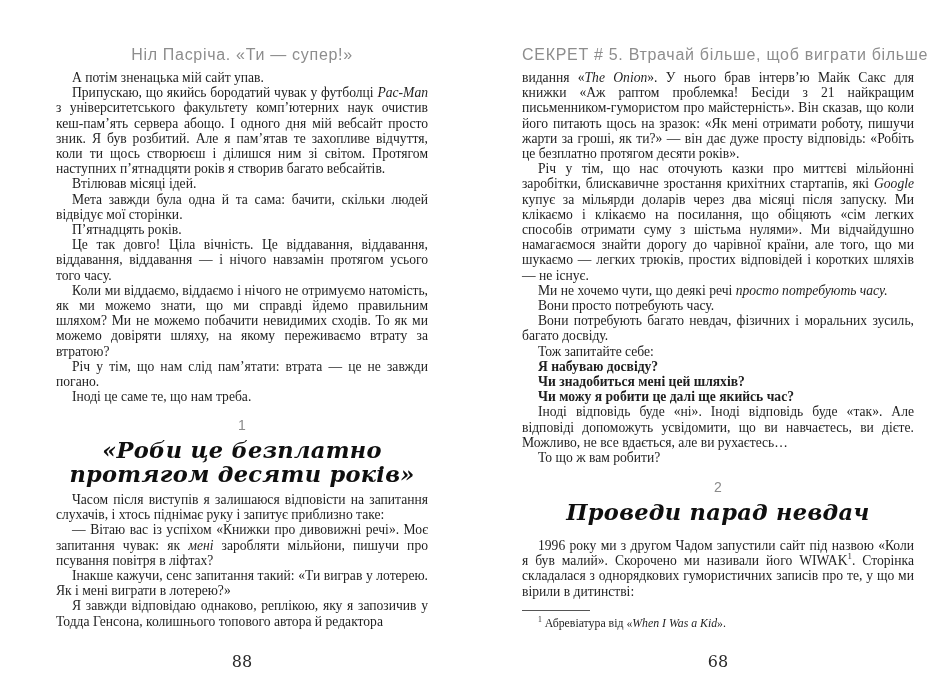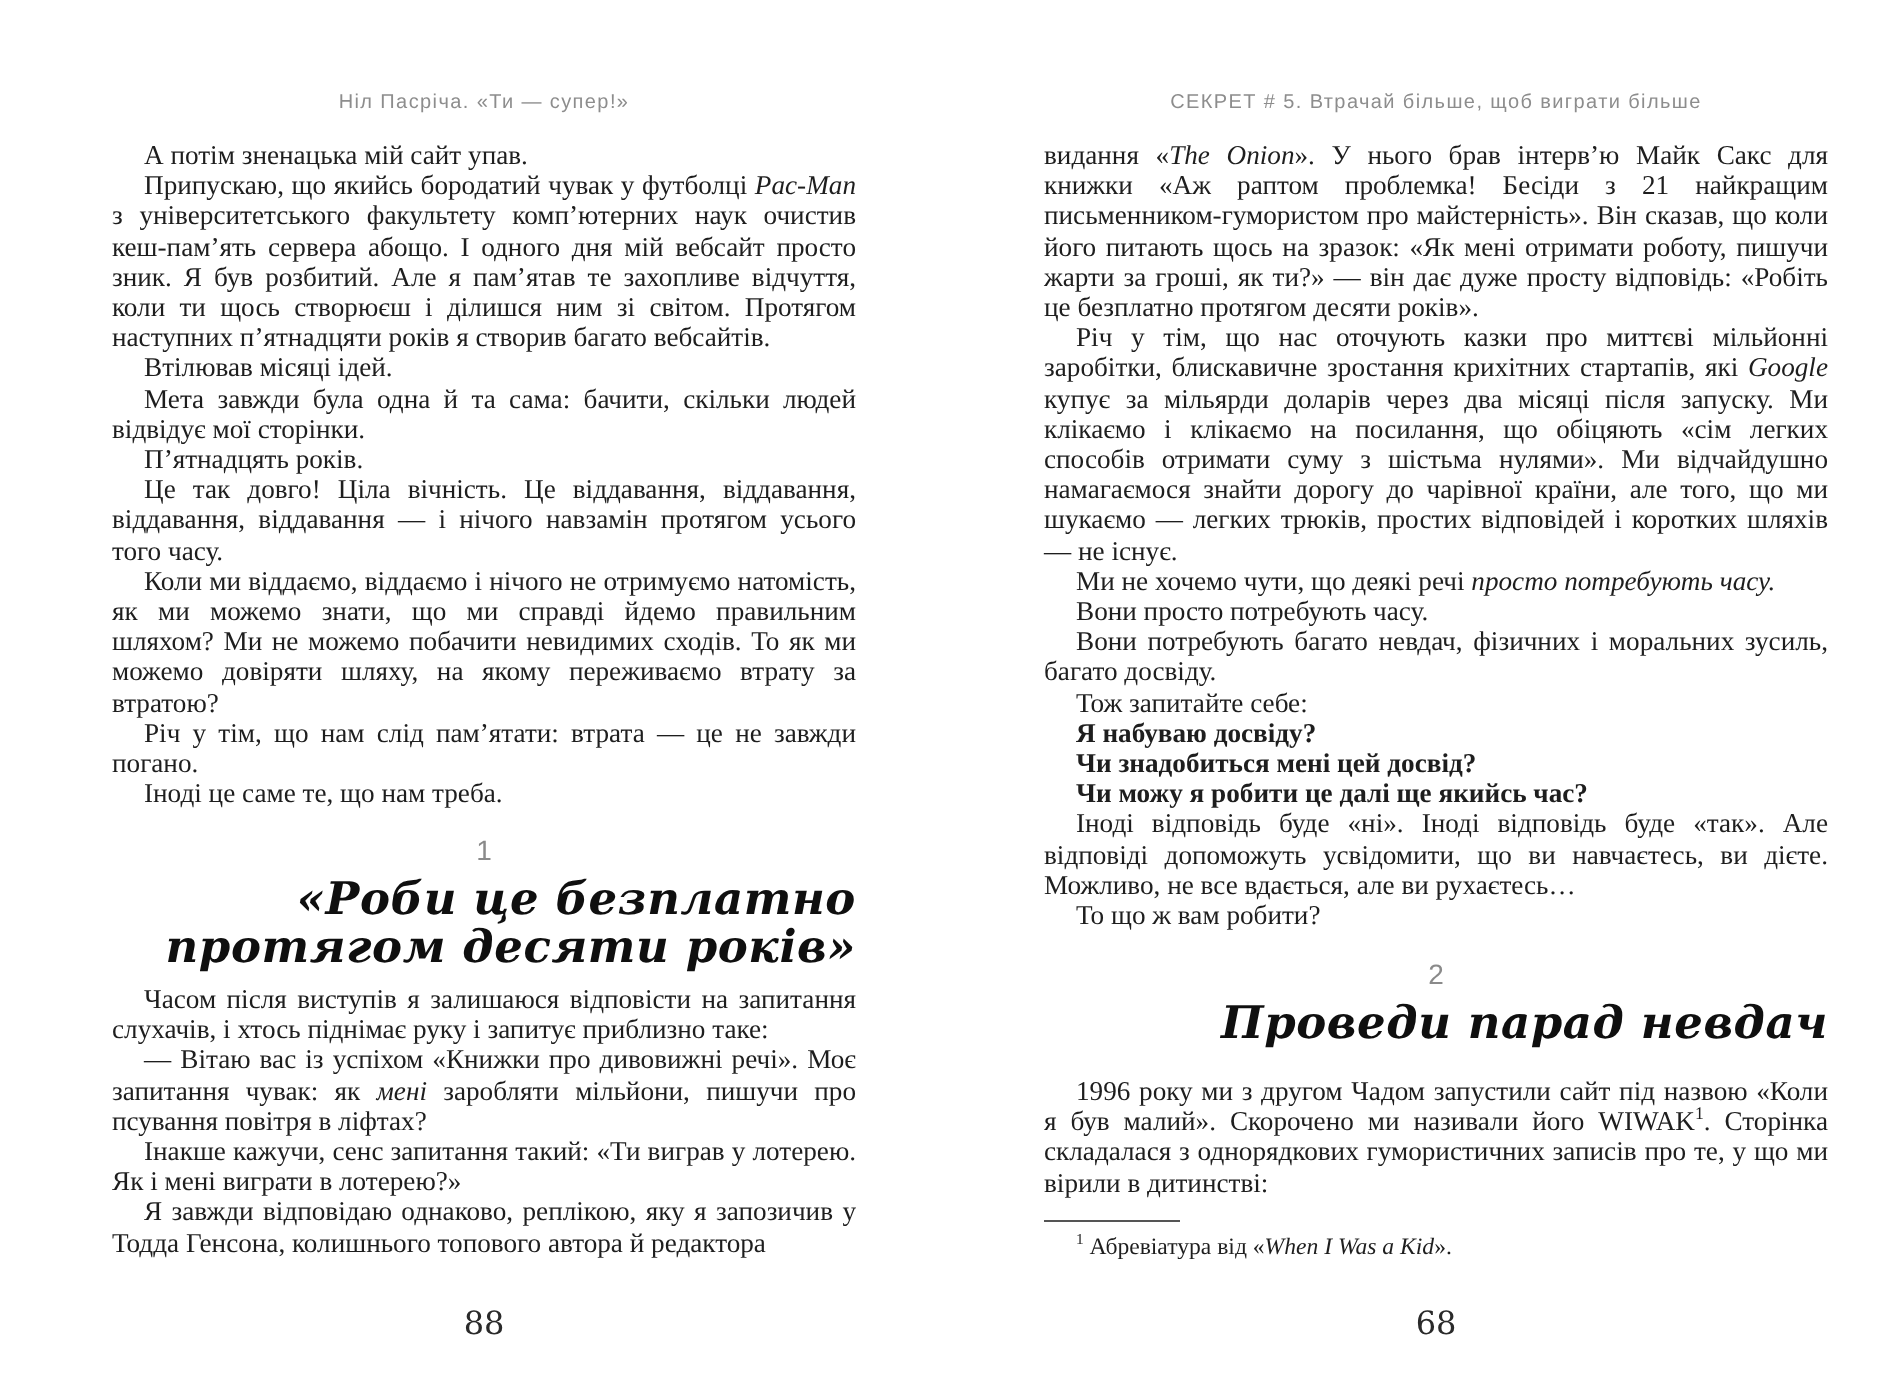--- a/index.html
+++ b/index.html
@@ -12,21 +12,21 @@
   }
   .spread{position:relative;width:946px;height:700px;background:#fff;}
   .page{position:absolute;top:44px;height:646px;}
   .page-left{left:56px;width:372px;}
   .page-right{left:522px;width:392px;}
 
   .running-header{
     position:absolute;top:2px;left:0;right:0;
     text-align:center;
     font-family:"Liberation Sans", sans-serif;
-    font-size:10px;
+    font-size:16px;
     letter-spacing:0.7px;
     color:#8d8d8d;
     white-space:nowrap;
   }
 
   .text-block{position:absolute;left:0;right:0;}
   .para{
     margin:0;
     font-size:13.6px;
     line-height:15.2px;
@@ -45,21 +45,20 @@
   .section-title{
     margin-top:7px;
     font-family:"DejaVu Serif", serif;
     font-style:italic;
     font-weight:700;
     font-size:22.5px;
     line-height:23.5px;
     letter-spacing:0.3px;
     color:#0f0f0f;
     white-space:pre-line;
-    text-align:right;
   }
 
   .footnote{position:absolute;left:0;right:0;}
   .footnote-rule{
     width:68px;height:0;
     border-top:1px solid #555;
     margin:0 0 5px 0;
   }
   .footnote-text{
     margin:0;
@@ -113,21 +112,21 @@
   <div class="page page-right">
     <div class="running-header">СЕКРЕТ # 5.  Втрачай більше,  щоб виграти більше</div>
     <div class="text-block" style="top:26px;">
         <p class="para"><span>видання «</span><span style="font-style: italic;">The Onion</span><span>». У нього брав інтерв’ю Майк Сакс для книжки «Аж раптом проблемка! Бесіди з 21 найкращим письменником-гумористом про майстерність». Він сказав, що коли його питають щось на зразок: «Як мені отримати роботу, пишучи жарти за гроші, як ти?» — він дає дуже просту відповідь: «Робіть це безплатно протягом десяти років».</span></p>
         <p class="para ind"><span>Річ у тім, що нас оточують казки про миттєві мільйонні заробітки, блискавичне зростання крихітних стартапів, які </span><span style="font-style: italic;">Google</span><span> купує за мільярди доларів через два місяці після запуску. Ми клікаємо і клікаємо на посилання, що обіцяють «сім легких способів отримати суму з шістьма нулями». Ми відчайдушно намагаємося знайти дорогу до чарівної країни, але того, що ми шукаємо — легких трюків, простих відповідей і коротких шляхів — не існує.</span></p>
         <p class="para ind"><span>Ми не хочемо чути, що деякі речі </span><span style="font-style: italic;">просто потребують часу.</span></p>
         <p class="para ind"><span>Вони просто потребують часу.</span></p>
         <p class="para ind"><span>Вони потребують багато невдач, фізичних і моральних зусиль, багато досвіду.</span></p>
         <p class="para ind"><span>Тож запитайте себе:</span></p>
         <p class="para ind"><span style="font-weight: bold;">Я набуваю досвіду?</span></p>
-        <p class="para ind"><span style="font-weight: bold;">Чи знадобиться мені цей досвід?</span></p>
+        <p class="para ind"><span style="font-weight: bold;">Чи знадобиться мені цей шляхів?</span></p>
         <p class="para ind"><span style="font-weight: bold;">Чи можу я робити це далі ще якийсь час?</span></p>
         <p class="para ind"><span>Іноді відповідь буде «ні». Іноді відповідь буде «так». Але відповіді допоможуть усвідомити, що ви навчаєтесь, ви дієте. Можливо, не все вдається, але ви рухаєтесь…</span></p>
         <p class="para ind"><span>То що ж вам робити?</span></p>
       </div>
     <div class="section" style="top:436px;">
       <div class="section-number">2</div>
       <div class="section-title">Проведи парад невдач</div>
     </div>
     <div class="text-block" style="top:494px;">
         <p class="para ind"><span>1996 року ми з другом Чадом запустили сайт під назвою «Коли я був малий». Скорочено ми називали його </span><span style="">WIWAK</span><sup>1</sup><span>. Сторінка складалася з однорядкових гумористичних записів про те, у що ми вірили в дитинстві:</span></p>

